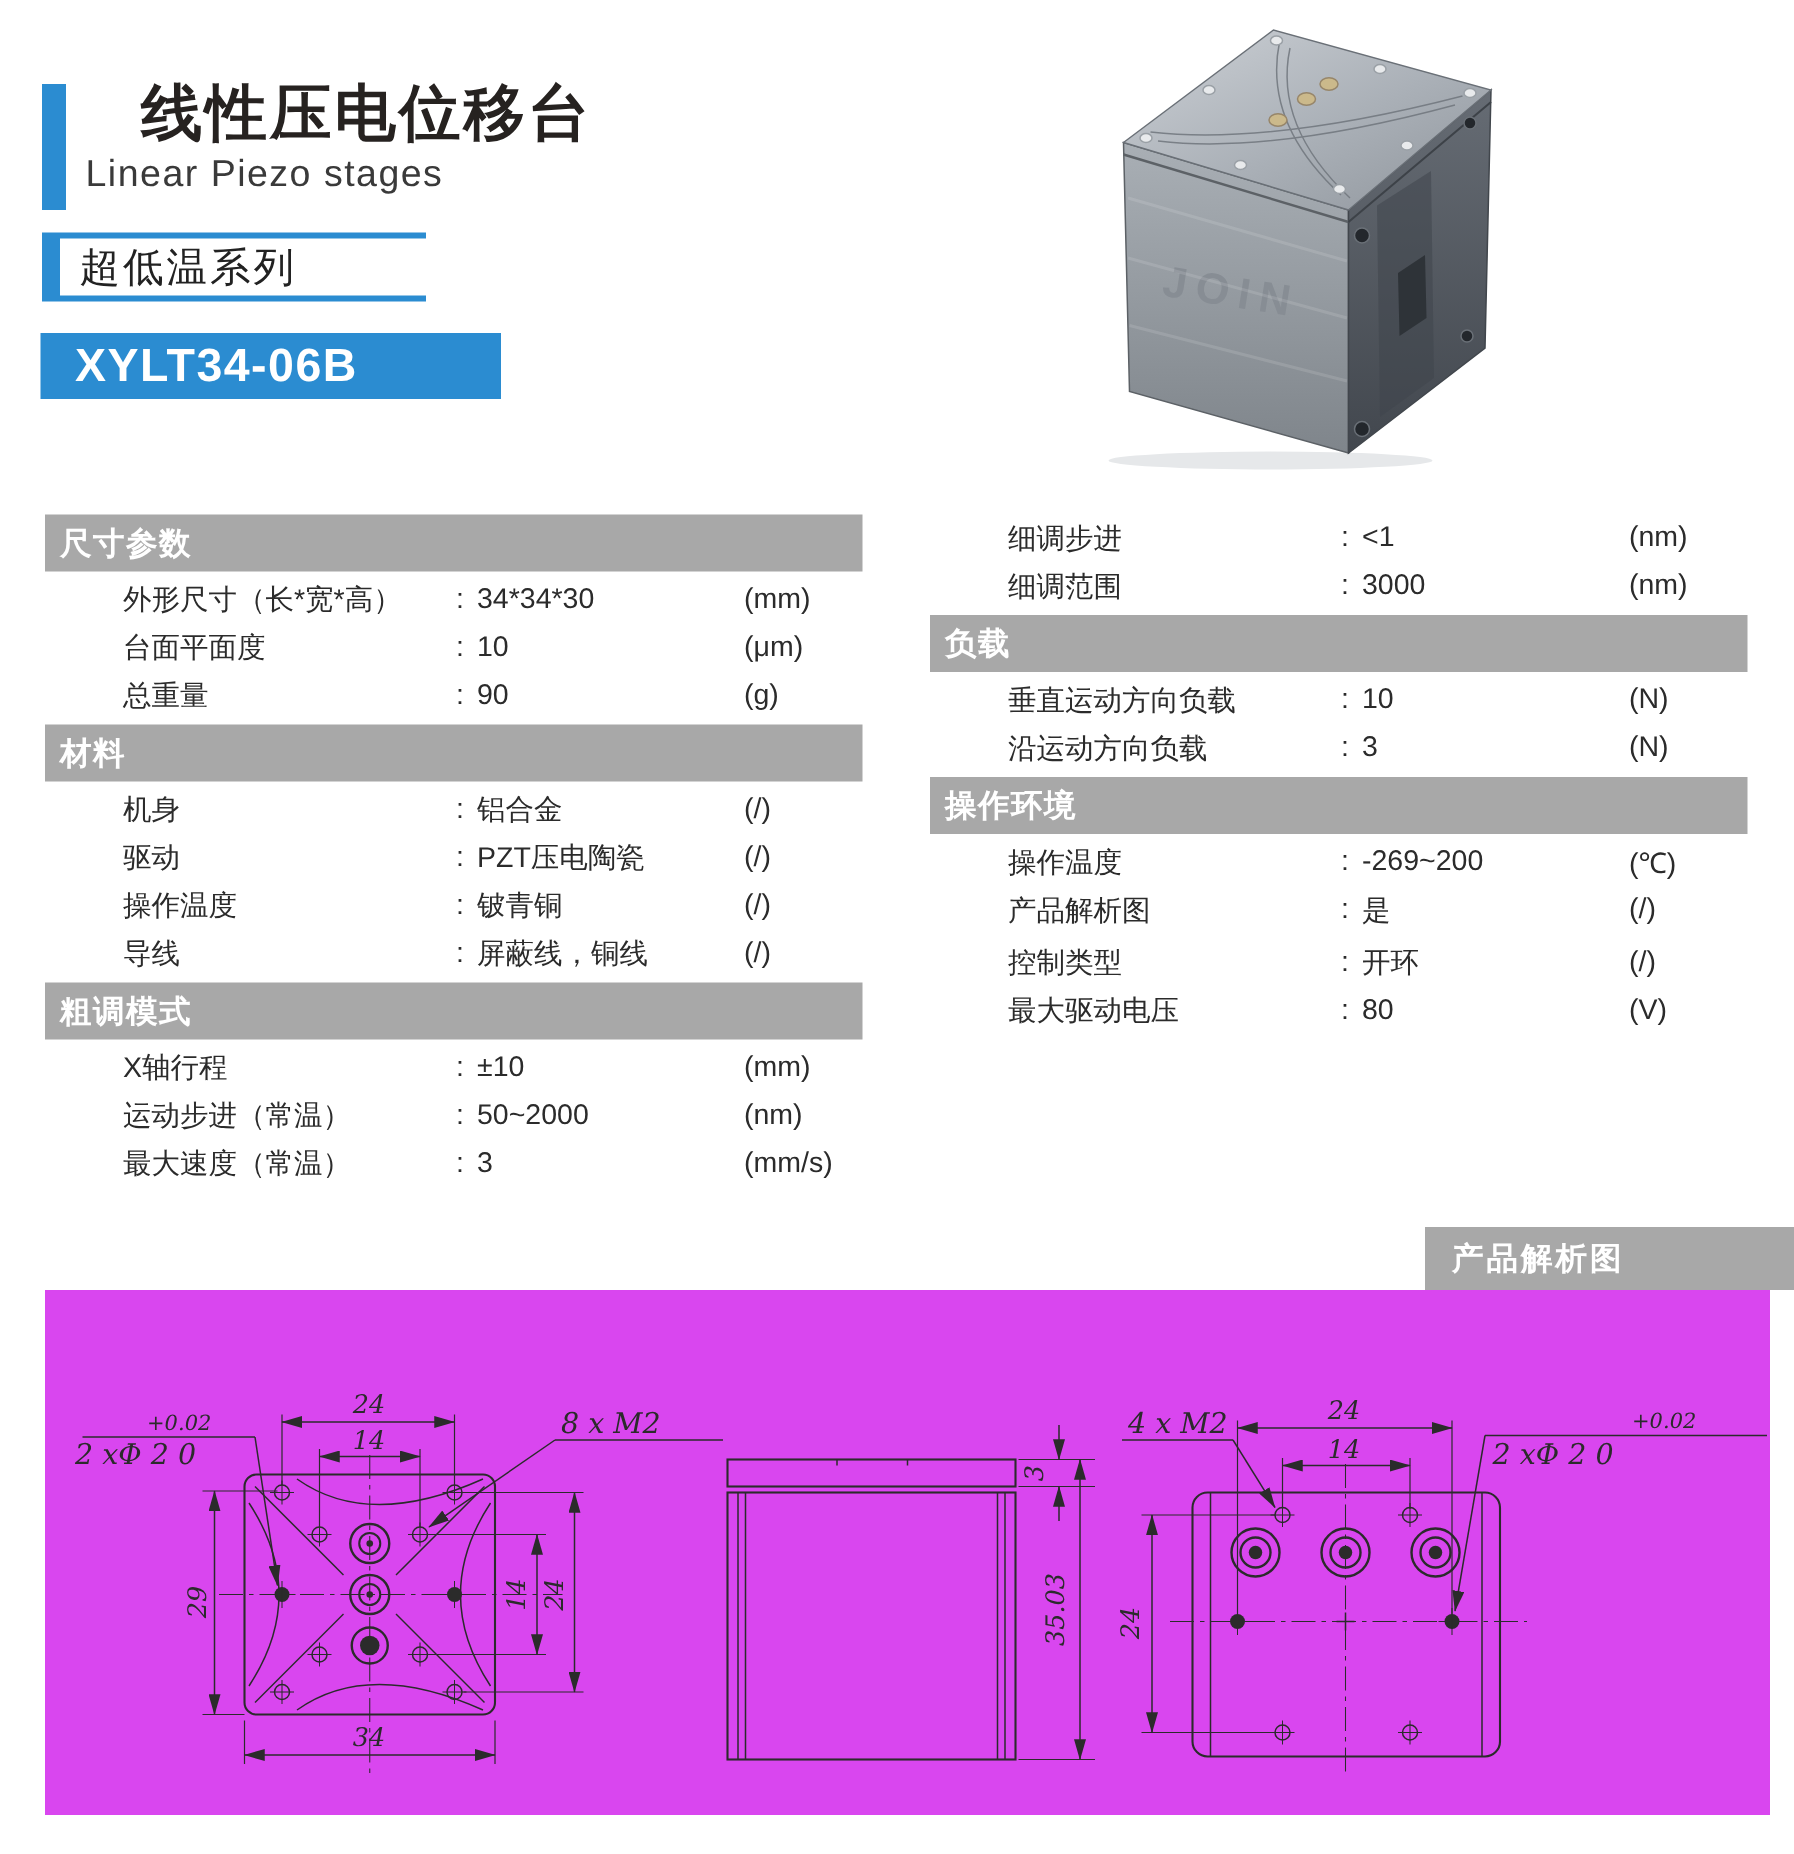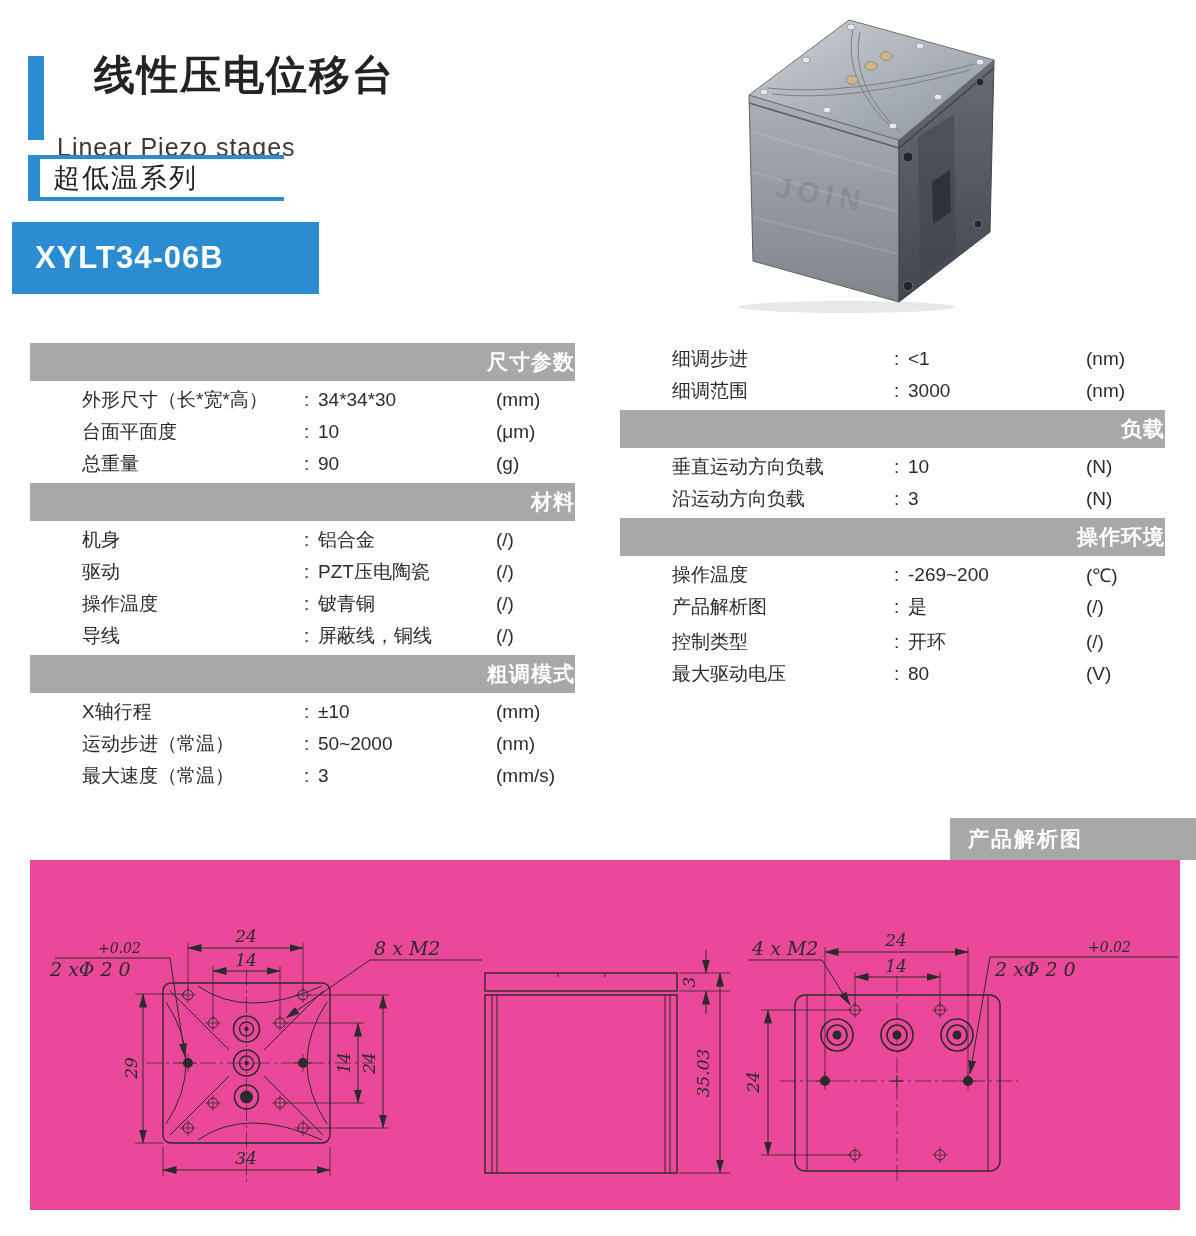--- a/index.html
+++ b/index.html
@@ -3,39 +3,39 @@
 <meta charset="utf-8">
 <style>
   :root{ --blue:#2b8cd1; --gray:#a8a8a8; --ink:#2b2b2b; }
   html,body{margin:0;padding:0;background:#ffffff;}
   #page{position:relative;width:1196px;height:1236px;background:#fff;overflow:hidden;
         font-family:"Liberation Sans",sans-serif;color:var(--ink);}
   .abs{position:absolute;}
   
   .accent{left:28px;top:56px;width:16px;height:84px;background:var(--blue);}
   .title{left:56px;top:48px;font-size:41px;font-weight:700;color:#262220;letter-spacing:2px;margin-left:38px;}
-  .subtitle{left:57px;top:102px;font-size:25px;color:#3a3a3a;letter-spacing:1px;margin-top:31px;}
+  .subtitle{left:57px;top:102px;font-size:25px;color:#3a3a3a;letter-spacing:1px;}
   .series{left:28px;top:155px;width:256px;height:46px;background:var(--blue);}
   .series-inner{position:absolute;left:12px;top:4px;width:233px;height:38px;background:#fff;
         display:flex;align-items:center;padding-left:13px;font-size:27px;color:#222;letter-spacing:2px;}
-  .model{left:12px;top:222px;width:284px;height:72px;background:var(--blue);display:flex;align-items:center;
+  .model{left:27px;top:222px;width:284px;height:44px;background:var(--blue);display:flex;align-items:center;
         padding-left:23px;font-size:31px;font-weight:700;color:#fff;letter-spacing:1px;}
   
   .spec-col{position:absolute;top:343px;width:545px;}
   .left-col{left:30px;} .right-col{left:620px;}
   .spec-section:not(:first-child){margin-top:3px;}
   .sec-header{height:38px;background:var(--gray);color:#fff;font-size:21px;font-weight:700;
-        display:flex;align-items:center;padding-left:10px;letter-spacing:1px;margin-bottom:3px;justify-content:flex-end;}
+        display:flex;align-items:center;padding-left:10px;letter-spacing:1px;margin-bottom:3px;}
   .spec-row{height:32px;display:grid;grid-template-columns:222px 14px 178px 1fr;align-items:center;
         padding-left:8px;font-size:19px;color:var(--ink);margin-left:44px;}
   .s-unit{white-space:nowrap;}
   
   .diagram-tag{left:950px;top:818px;width:230px;height:42px;background:var(--gray);color:#fff;
         font-size:21px;font-weight:700;display:flex;align-items:center;padding-left:18px;letter-spacing:2px;}
-  .drawing-area{left:30px;top:860px;width:1150px;height:350px;background:#ec4899;}
+  .drawing-area{left:30px;top:860px;width:1150px;height:350px;background:#d946ef;}
   svg text.cad{font-family:"DejaVu Serif","Liberation Serif",serif;font-style:italic;fill:#2b2b2b;}
   .t14{font-size:14px;} .t17{font-size:17px;} .t19{font-size:19px;}
   .ol{stroke:#2b2b2b;stroke-width:1.4;fill:none;}
   .il{stroke:#2b2b2b;stroke-width:1;fill:none;}
   .dim{stroke:#2b2b2b;stroke-width:1;fill:none;}
   .ext{stroke:#2b2b2b;stroke-width:.8;fill:none;}
   .cl{stroke:#2b2b2b;stroke-width:.7;stroke-dasharray:16 4 3 4;fill:none;}
 </style>
 </head>
 <body>

